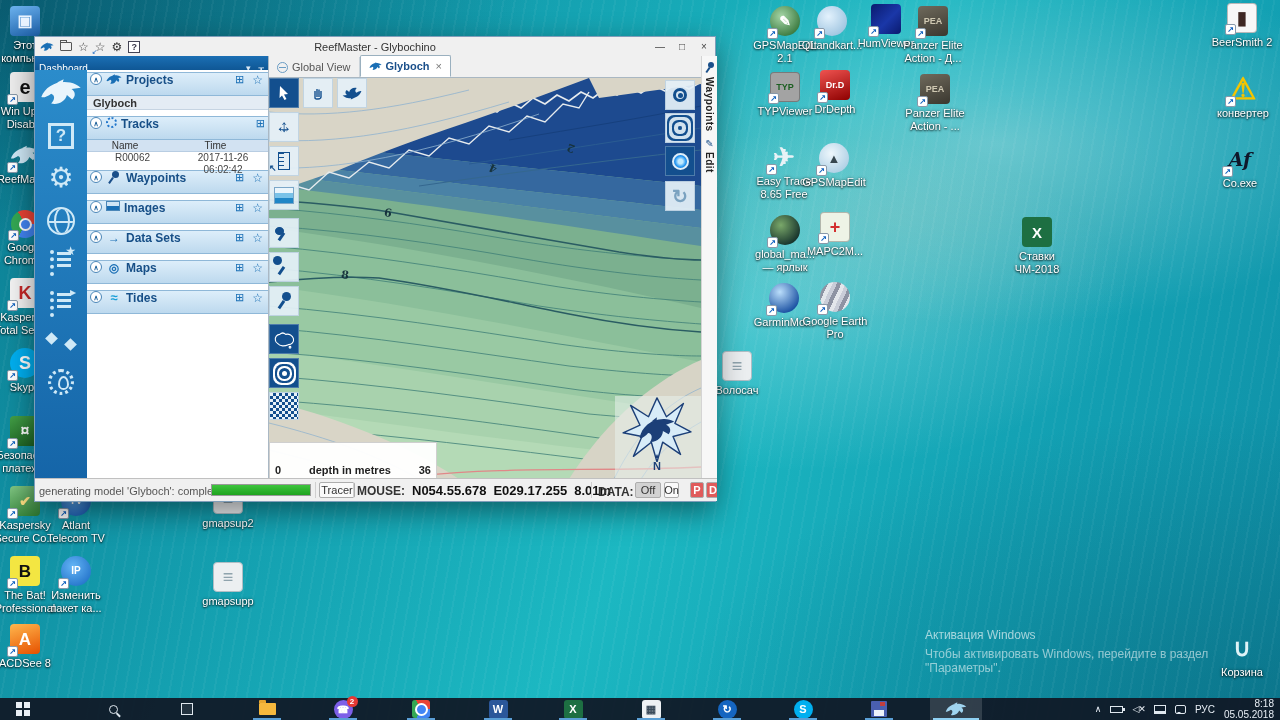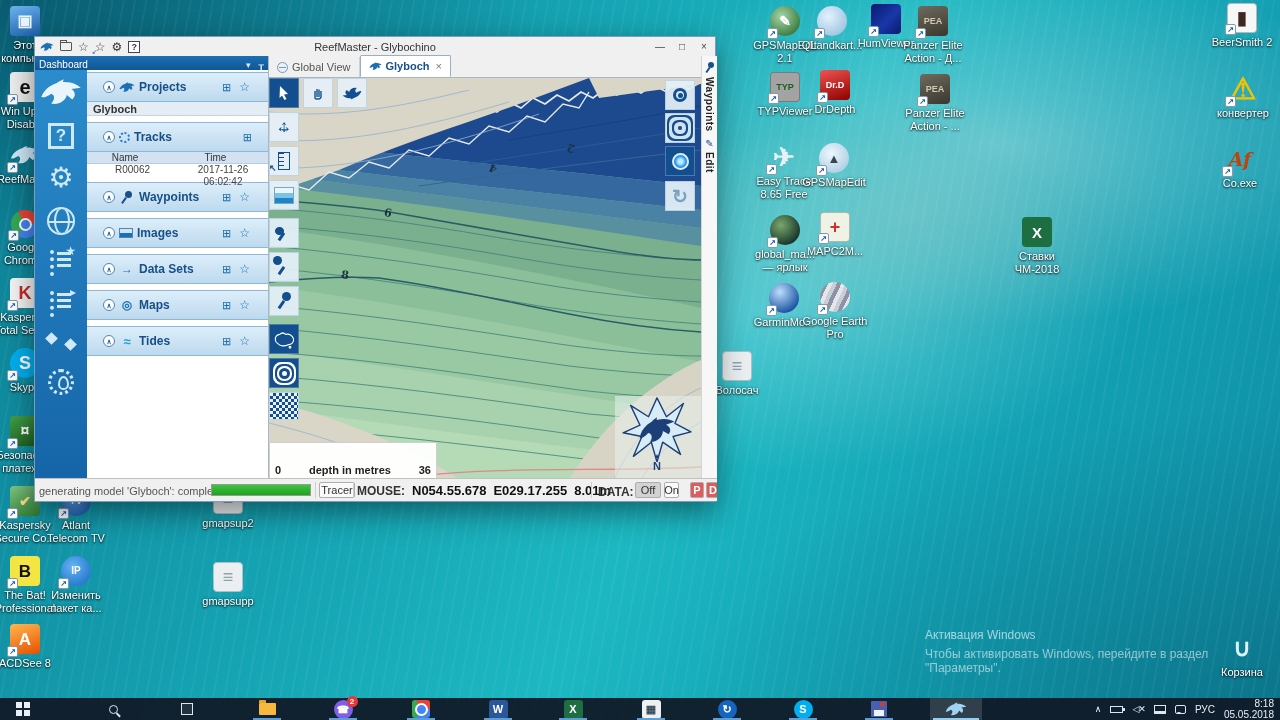--- a/index.html
+++ b/index.html
@@ -52,21 +52,21 @@
   .tb-gear{font-size:12px;color:#333;line-height:1;}
   .tb-help{width:12px;height:12px;border:1px solid #445;font-size:9px;font-weight:bold;color:#334;
      display:flex;align-items:center;justify-content:center;background:#fff;}
   #win-title{position:absolute;left:0;right:0;text-align:center;font-size:11px;color:#333;pointer-events:none;}
   .win-ctrls{margin-left:auto;display:flex;align-items:center;gap:0;}
   .wc{width:22px;height:17px;display:flex;align-items:center;justify-content:center;font-size:10px;color:#444;}
   
   #win-body{position:absolute;left:0;top:19px;width:682px;height:423px;}
   #dashboard{position:absolute;left:0;top:0;width:234px;height:423px;border-right:1px solid #aab8c4;background:#fff;}
   #dash-header{height:14px;background:linear-gradient(#1b6fb4,#0f5795);color:#fff;font-size:10px;
-     display:flex;align-items:flex-end;padding:0 4px;}
+     display:flex;align-items:flex-start;padding:7px 4px;}
   #dash-header .dh-sp{flex:1;}
   #dash-header .dh-ic{font-size:9px;margin-left:8px;color:#dce9f5;}
   #dash-content{position:absolute;left:0;top:14px;bottom:0;right:0;display:flex;}
   #rail{width:52px;background:linear-gradient(180deg,#2b8ccb,#1565a8);display:flex;flex-direction:column;
      align-items:center;padding-top:8px;gap:15px;flex-shrink:0;}
   .rail-item{display:flex;align-items:center;justify-content:center;color:#cfe9f7;}
   .rail-help{width:26px;height:26px;border:3px solid #cfe9f7;display:flex;align-items:center;justify-content:center;
      font-size:17px;font-weight:bold;color:#cfe9f7;}
   .rail-gear{font-size:28px;line-height:1;}
   .rail-globe{width:28px;height:28px;border:2.5px solid #cfe9f7;border-radius:50%;position:relative;overflow:hidden;}
@@ -80,21 +80,21 @@
   .rail-sat{width:28px;height:22px;position:relative;}
   .rail-sat::before,.rail-sat::after{content:"";position:absolute;width:9px;height:9px;background:#cfe9f7;transform:rotate(45deg);}
   .rail-sat::before{left:0;top:2px;}
   .rail-sat::after{right:0;top:8px;}
   .rail-tide{width:26px;height:26px;border:3px dotted #cfe9f7;border-radius:50%;position:relative;}
   .rail-tide::before{content:"";position:absolute;left:7px;top:4px;width:7px;height:10px;border:2px solid #cfe9f7;
      border-radius:50% 50% 50% 50%/60% 60% 40% 40%;}
   
   #sections{flex:1;background:#fff;padding-top:2px;overflow:hidden;}
   .section{margin-bottom:6px;}
-  .sec-h{height:30px;display:flex;align-items:center;gap:4px;padding:0 16px;
+  .sec-h{height:24px;display:flex;gap:4px;padding:0 3px;
      background:linear-gradient(#ddeefa,#bdd9ee);border-top:1px solid #8fb8d8;border-bottom:1px solid #8fb8d8;}
   .sec-col{width:12px;height:12px;border:1px solid #4a86b8;border-radius:50%;background:#fff;color:#20639b;
      font-size:7px;line-height:11px;text-align:center;font-weight:bold;flex-shrink:0;}
   .sec-ic{width:16px;height:13px;display:flex;align-items:center;justify-content:center;flex-shrink:0;
      color:#1a6fb5;font-size:11px;font-weight:bold;}
   .ic-tracks{width:11px;height:11px;border:2px dotted #2277cc;border-radius:50%;}
   .ic-pin{position:relative;}
   .ic-pin::before{content:"";position:absolute;left:6px;top:0;width:7px;height:7px;background:#1a4f8a;border-radius:50%;}
   .ic-pin::after{content:"";position:absolute;left:4px;top:6px;width:2px;height:7px;background:#1a4f8a;transform:rotate(35deg);}
   .ic-image{width:14px;height:10px;border:1px solid #4a86b8;background:linear-gradient(#cfe4f5 55%,#1a6fb5 55%);}
@@ -460,21 +460,21 @@
     </div>
     <div class="dicon" style="left: 1210px; top: 74px;">
       <div class="ic" style="background: transparent;">
         <span class="g" style="color: rgb(244, 196, 0); font-size: 30px;">⚠</span>
         <span class="sc">↗</span>
       </div>
       <div class="lab">конвертер</div>
     </div>
     <div class="dicon" style="left: 1207px; top: 144px;">
       <div class="ic k-script" style="background: transparent;">
-        <span class="g" style="color: #c2410c; font-size: 19px;">Af</span>
+        <span class="g" style="color: #0f172a; font-size: 19px;">Af</span>
         <span class="sc">↗</span>
       </div>
       <div class="lab">Со.ехе</div>
     </div>
     <div class="dicon" style="left: 1209px; top: 633px;">
       <div class="ic" style="background: transparent;">
         <span class="g" style="color: rgb(223, 243, 247); font-size: 24px;">∪</span>
       </div>
       <div class="lab">Корзина</div>
     </div>

